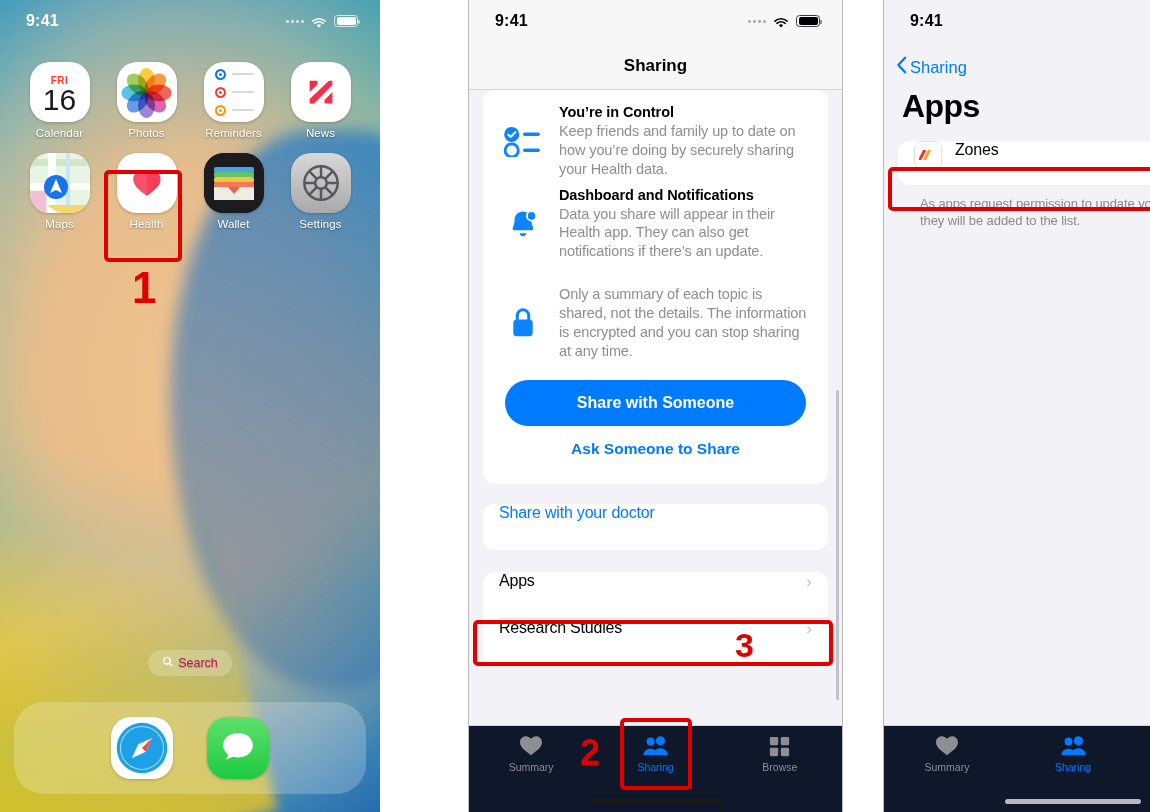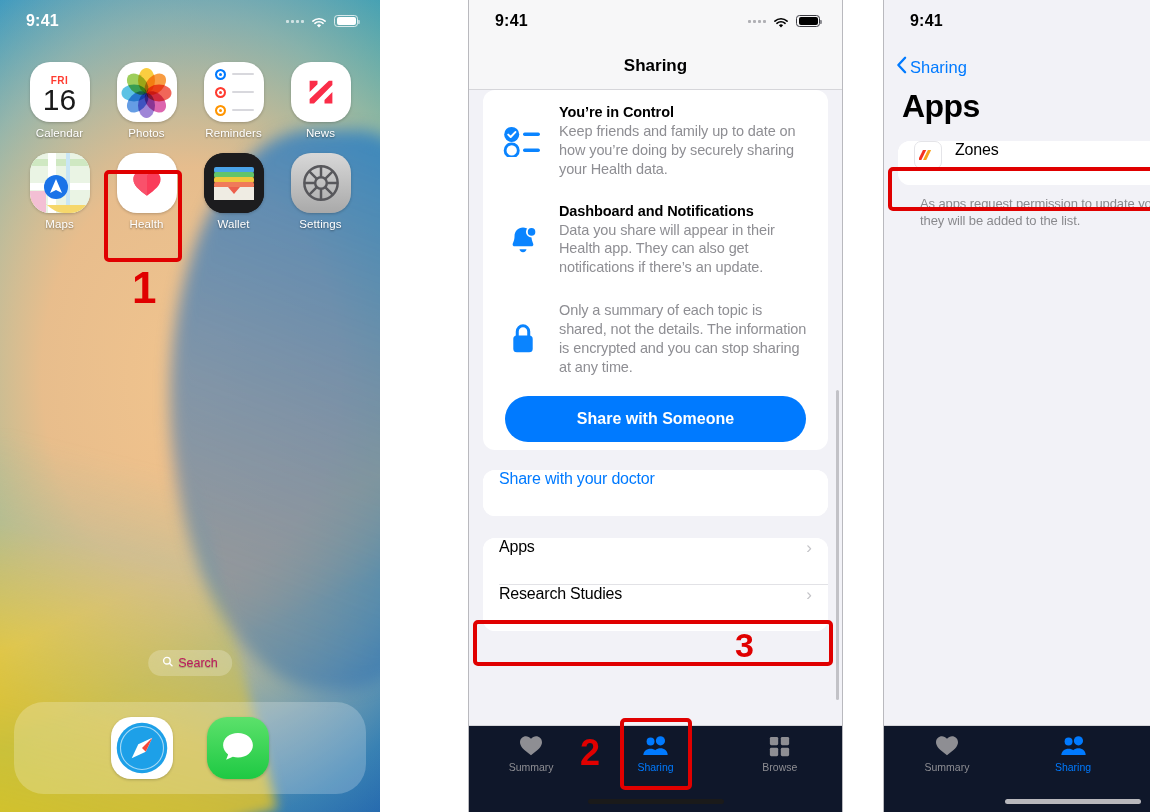--- a/index.html
+++ b/index.html
@@ -465,21 +465,21 @@
               <rect x="22" y="8" width="18" height="3.6" rx="1.8" fill="#0a84ff"></rect>
               <rect x="22" y="25" width="18" height="3.6" rx="1.8" fill="#0a84ff"></rect>
             </svg>
           </div>
           <div class="feature-txt">
             <div class="feature-h">You’re in Control</div>
             <div class="feature-p">Keep friends and family up to date on how you’re doing by securely sharing your Health data.</div>
           </div>
         </div>
 
-        <div class="feature-row" style="margin-top:16px;">
+        <div class="feature-row" style="margin-top:0;">
           <div class="feature-ico">
             <svg viewBox="0 0 40 40" width="36" height="36">
               <path d="M20 6c-5.6 0-9.4 4.1-9.4 9.6 0 6-2.1 7.4-2.1 9.7 0 1 .8 1.7 2 1.7h19c1.2 0 2-.7 2-1.7 0-2.3-2.1-3.7-2.1-9.7C29.4 10.1 25.6 6 20 6z" fill="#0a84ff"></path>
               <path d="M20 33.6c2.2 0 3.8-1.6 3.9-3.3h-7.8c.1 1.7 1.7 3.3 3.9 3.3z" fill="#0a84ff"></path>
               <circle cx="29.5" cy="11" r="5.2" fill="#0a84ff" stroke="#fff" stroke-width="2"></circle>
             </svg>
           </div>
           <div class="feature-txt">
             <div class="feature-h">Dashboard and Notifications</div>
             <div class="feature-p">Data you share will appear in their Health app. They can also get notifications if there’s an update.</div>
@@ -492,20 +492,21 @@
               <path d="M10.5 18v-5.5a6.5 6.5 0 0 1 13 0V18" fill="none" stroke="#0a84ff" stroke-width="3.4"></path>
               <rect x="6" y="17" width="22" height="19" rx="4" fill="#0a84ff"></rect>
             </svg>
           </div>
           <div class="feature-txt">
             <div class="feature-p">Only a summary of each topic is shared, not the details. The information is encrypted and you can stop sharing at any time.</div>
           </div>
         </div>
 
         <button class="btn-primary">Share with Someone</button>
+        <button class="btn-link">Ask Someone to Share</button>
       </div>
 
       <div class="card" style="margin-top:20px; overflow:hidden;">
         <div class="list-row">
           <span class="lbl link">Share with your doctor</span>
         </div>
       </div>
 
       <div class="card" style="margin-top:22px; overflow:hidden;">
         <div class="list-row">

